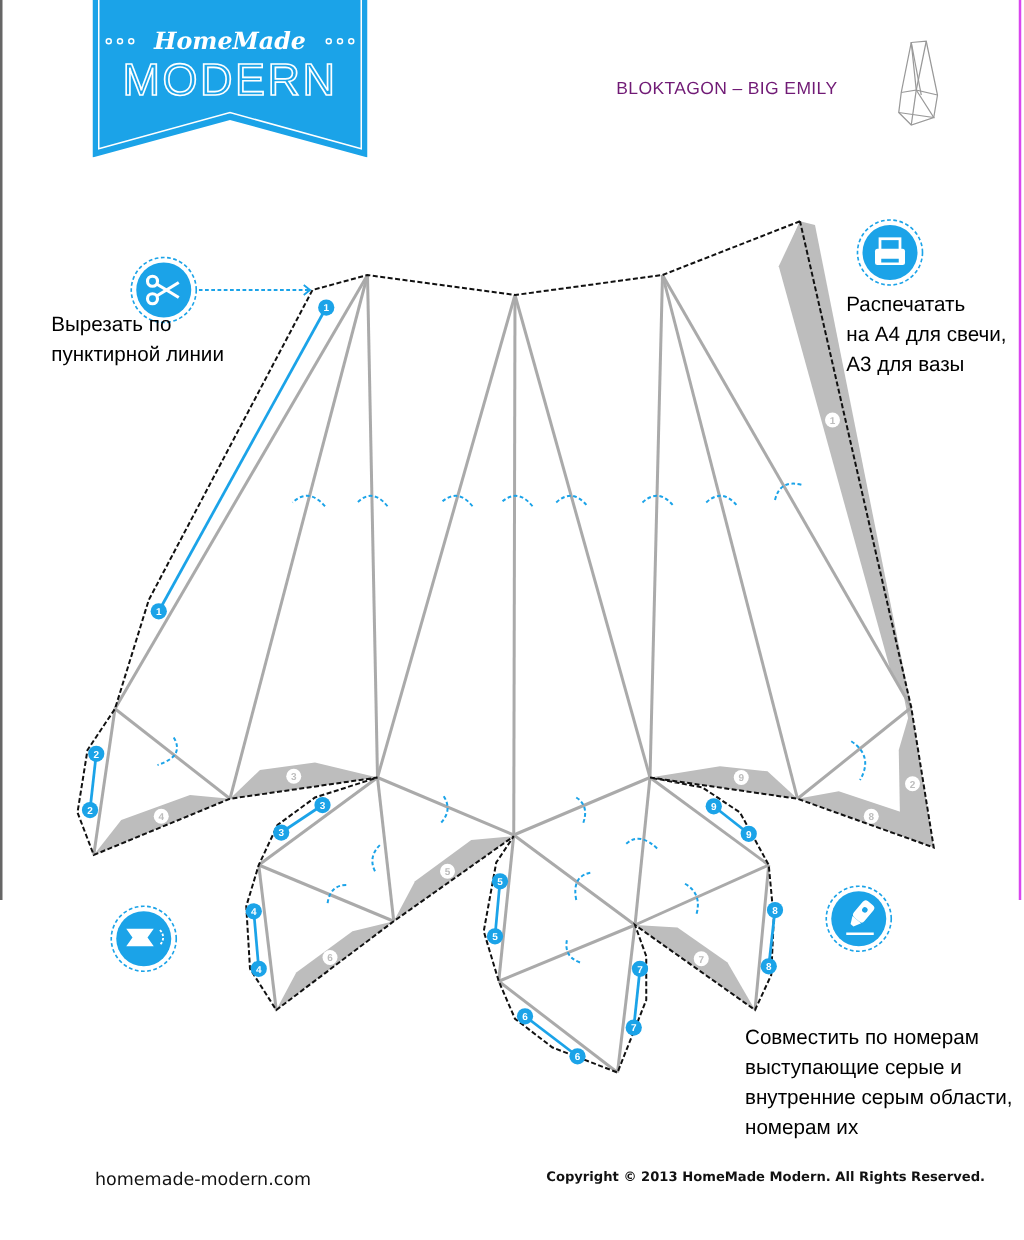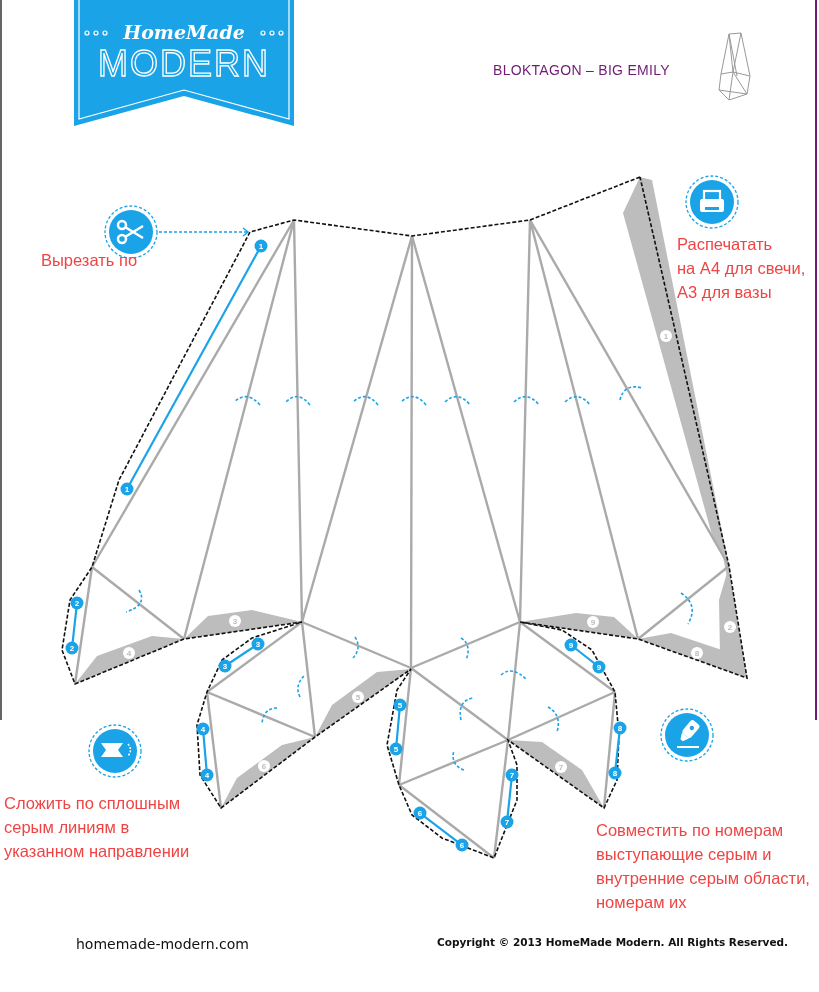--- a/index.html
+++ b/index.html
@@ -1,22 +1,22 @@
 <!DOCTYPE html>
 <html><head>
 <meta charset="utf-8">
 <style>
   html,body{margin:0;padding:0;background:#fff;}
   body{width:819px;height:992px;position:relative;overflow:hidden;font-family:"Liberation Sans",sans-serif;}
-  .page{position:absolute;left:0;top:0;width:817px;height:720px;border-left:2px solid #666;border-right:2px solid #701a75;box-sizing:border-box;background:#fff;}
+  .page{position:absolute;left:0;top:0;width:817px;height:720px;border-left:2px solid #666;border-right:2px solid #d946ef;box-sizing:border-box;background:#fff;}
   .logo{position:absolute;left:72px;top:0;width:220px;height:126px;}
   .doc-title{position:absolute;left:491px;top:62px;font-size:14px;letter-spacing:0.3px;color:#701a75;font-family:Liberation Sans, sans-serif;}
   .vase{position:absolute;left:715px;top:32px;width:40px;height:70px;}
   .pattern{position:absolute;left:0;top:0;width:819px;height:992px;}
-  .instr{position:absolute;color:#ef4444;font-size:16.5px;line-height:24px;font-family:"Liberation Sans",sans-serif;}
+  .instr{position:absolute;color:#000000;font-size:16.5px;line-height:24px;font-family:"Liberation Sans",sans-serif;}
   .instr div{white-space:nowrap;}
   .icon-circle{position:absolute;width:56px;height:56px;}
   .footer-left{position:absolute;left:74px;top:936px;font-size:14px;color:#111;font-family:"DejaVu Sans",sans-serif;}
   .footer-right{position:absolute;left:435px;top:936px;font-size:10.5px;color:#111;font-family:"DejaVu Sans",sans-serif;font-weight:bold;}
 </style>
 </head>
 <body>
 
 <div class="page">
 
@@ -205,20 +205,21 @@
       <line x1="22" y1="23" x2="40" y2="34"></line>
         <line x1="22" y1="33" x2="40" y2="22"></line>
     </g>
   </svg>
   <svg style="position:absolute;left:157px;top:226px;width:95px;height:12px;" viewBox="0 0 95 12">
     <line x1="0" y1="6" x2="88" y2="6" stroke="#1ba3e8" stroke-width="1.5" stroke-dasharray="3,2"></line>
     <polyline points="84,2 89,6 84,10" fill="none" stroke="#1ba3e8" stroke-width="1.5"></polyline>
   </svg>
   <div class="instr" style="left:39px;top:248px;">
     <div>Вырезать по</div>
+    <div>пунктирной линии</div>
   </div>
 
   <svg class="icon-circle" style="left:682px;top:174px;" viewBox="0 0 56 56">
     <circle cx="28" cy="28" r="26" fill="none" stroke="#1ba3e8" stroke-width="1.3" stroke-dasharray="3,2"></circle>
     <circle cx="28" cy="28" r="22" fill="#1ba3e8"></circle>
     <rect x="20" y="17" width="16" height="10" fill="none" stroke="#fff" stroke-width="2.2"></rect>
     <rect x="16" y="25" width="24" height="13" rx="2" fill="#fff"></rect>
     <rect x="21" y="33" width="14" height="3" fill="#1ba3e8"></rect>
   </svg>
   <div class="instr" style="left:675px;top:232px;">
@@ -226,38 +227,33 @@
     <div>на А4 для свечи,</div>
     <div>А3 для вазы</div>
   </div>
 
   <svg class="icon-circle" style="left:85px;top:723px;" viewBox="0 0 56 56">
     <circle cx="28" cy="28" r="26" fill="none" stroke="#1ba3e8" stroke-width="1.3" stroke-dasharray="3,2"></circle>
     <circle cx="28" cy="28" r="22" fill="#1ba3e8"></circle>
     <polygon points="14,20 36,20 31,27 36,34 14,34 19,27" fill="#fff"></polygon>
     <path d="M41,21 Q46,27 41,33" fill="none" stroke="#fff" stroke-width="1.5" stroke-dasharray="2,1.5"></path>
   </svg>
-  <div class="instr" style="left:2px;top:791px;">
-    <div>Сложить по сплошным</div>
-    <div>серым линиям в</div>
-    <div>указанном направлении</div>
-  </div>
 
   <svg class="icon-circle" style="left:657px;top:707px;" viewBox="0 0 56 56">
     <circle cx="28" cy="28" r="26" fill="none" stroke="#1ba3e8" stroke-width="1.3" stroke-dasharray="3,2"></circle>
     <circle cx="28" cy="28" r="22" fill="#1ba3e8"></circle>
     <g transform="rotate(40 28 26)">
       <rect x="23" y="12" width="11" height="17" rx="3" fill="#fff"></rect>
       <circle cx="28.5" cy="19" r="2.2" fill="#1ba3e8"></circle>
       <polygon points="24,29 33,29 30,35 27,35" fill="#fff"></polygon>
     </g>
     <line x1="18" y1="40" x2="40" y2="40" stroke="#fff" stroke-width="2"></line>
   </svg>
   <div class="instr" style="left:594px;top:818px;">
     <div>Совместить по номерам</div>
-    <div>выступающие серым и</div>
+    <div>выступающие серые и</div>
     <div>внутренние серым области,</div>
     <div>номерам их</div>
   </div>
 
   <div class="footer-left">homemade-modern.com</div>
   <div class="footer-right">Copyright © 2013 HomeMade Modern. All Rights Reserved.</div>
 </div>
 
 </body></html>

